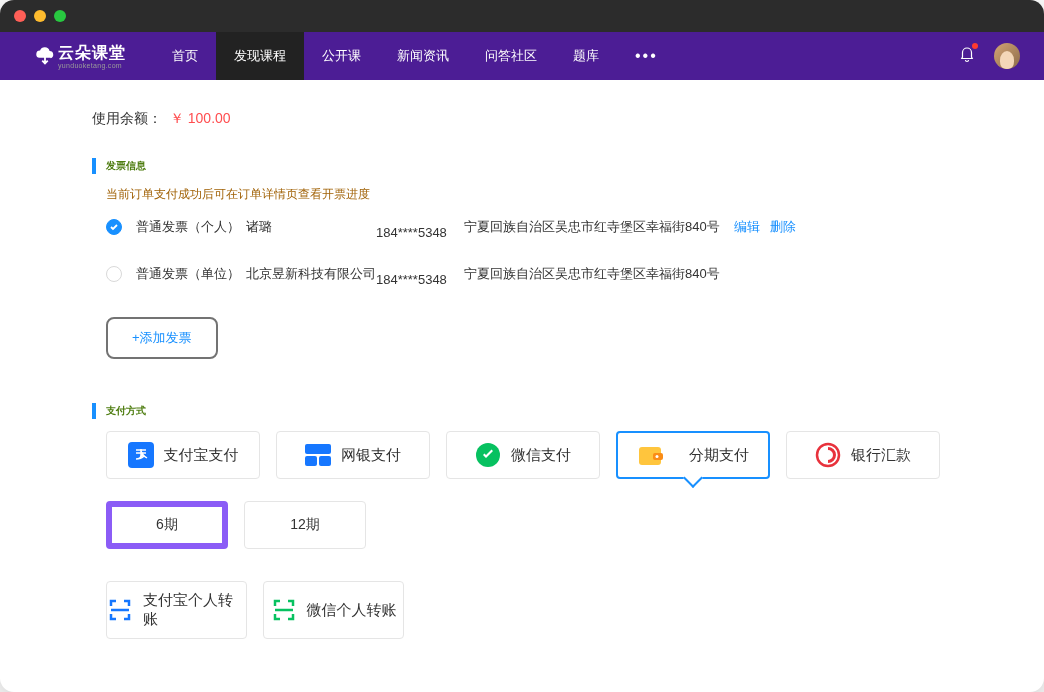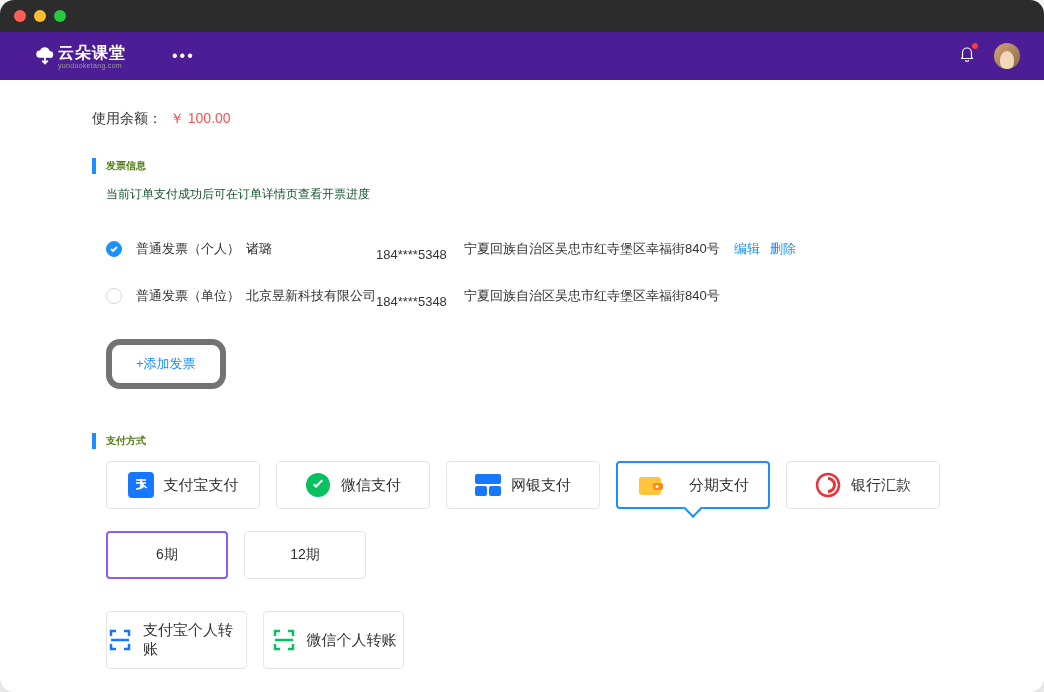--- a/index.html
+++ b/index.html
@@ -149,22 +149,21 @@
     }
     .section-title::before {
       content: "";
       width: 4px;
       height: 16px;
       background: #1890ff;
       margin-right: 10px;
     }
     .section-hint {
       font-size: 12px;
-      color: #14532d;
-      margin-bottom: 22px;
+      color: #a16207;
       margin-left: 14px;
     }
     .invoice-table {
       margin-left: 14px;
       margin-bottom: 20px;
     }
     .invoice-row {
       display: flex;
       align-items: center;
       padding: 10px 0;
@@ -188,27 +187,27 @@
       border-color: #1890ff;
     }
     .col-type { width: 110px; }
     .col-name { width: 130px; }
     .col-phone { width: 88px; margin-top: 12px; }
     .col-addr { width: 270px; }
     .col-actions { color: #1890ff; }
     .col-actions span { cursor: pointer; margin-right: 10px; }
     .add-invoice-btn {
       margin-left: 14px;
-      border: 6px solid #737373;
+      border: 2px solid #737373;
       color: #1890ff;
       background: #fff;
       padding: 10px 24px;
       font-size: 13px;
       cursor: pointer;
-      border-radius: 14px;
+      border-radius: 8px;
     }
     .payment-section {
       margin-top: 44px;
     }
     .payment-row {
       display: flex;
       gap: 16px;
       margin-left: 14px;
       margin-bottom: 18px;
       flex-wrap: wrap;
@@ -263,21 +262,21 @@
       border: 1px solid #e5e5e5;
       border-radius: 4px;
       display: flex;
       align-items: center;
       justify-content: center;
       cursor: pointer;
       font-size: 14px;
       color: #333;
     }
     .term-card.selected {
-      border: 2px solid #8b5cf6;
+      border: 6px solid #8b5cf6;
     }
     .transfer-row {
       display: flex;
       gap: 16px;
       margin-left: 14px;
     }
     .transfer-card {
       width: 141px;
       height: 58px;
       border: 1px solid #e5e5e5;
@@ -307,20 +306,28 @@
         <svg viewBox="0 0 24 24" width="22" height="22">
             <path fill="#fff" d="M6 14a4 4 0 0 1 .6-7.97A5.5 5.5 0 0 1 17 6.5a4 4 0 0 1 1 7.87V14H6z"></path>
             <path stroke="#fff" stroke-width="2" fill="none" d="M12 13v7M9 17l3 3 3-3"></path>
           </svg>
       </div>
       <div>
         <span class="logo-text">云朵课堂</span>
         <span class="logo-sub">yunduoketang.com</span>
       </div>
     </div>
+    <div class="nav" id="nav">
+        <div class="nav-item">首页</div>
+        <div class="nav-item active">发现课程</div>
+        <div class="nav-item">公开课</div>
+        <div class="nav-item">新闻资讯</div>
+        <div class="nav-item">问答社区</div>
+        <div class="nav-item">题库</div>
+      </div>
     <div class="nav-more">•••</div>
     <div class="topbar-right">
       <div class="bell">
         <svg width="18" height="18" viewBox="0 0 24 24">
             <path fill="none" stroke="#fff" stroke-width="1.6" d="M6 16V10a6 6 0 1 1 12 0v6l1 2H5l1-2zM10 20a2 2 0 0 0 4 0"></path>
           </svg>
         <div class="bell-dot"></div>
       </div>
       <div class="avatar"></div>
     </div>
@@ -368,36 +375,36 @@
               <div class="pay-icon" style="background:#1677ff">
                 <svg width="16" height="16" viewBox="0 0 16 16">
                   <path fill="#fff" d="M3 3h10M3 6h10M8 3v5c0 2-1 4-5 4 2 0 5-1 7-3l3 2"></path>
                   <path stroke="#fff" stroke-width="1.5" fill="none" d="M3 3h10M3 6h10M8 2v6c0 2-2 4-5 4M3 12c3 0 6-1 8-3l3 2"></path>
                 </svg>
               </div>
               <span>支付宝支付</span>
             </div>
             <div class="pay-card">
               <div class="pay-icon">
-                <svg width="26" height="26" viewBox="0 0 26 26">
-                  <circle cx="13" cy="13" r="12" fill="#07c160"></circle>
-                  <path fill="#fff" d="M8 13l3 3 7-7-1.5-1.5L11 13l-1.5-1.5z"></path>
-                </svg>
-              </div>
-              <span>微信支付</span>
-            </div>
-            <div class="pay-card">
-              <div class="pay-icon">
                 <svg width="26" height="22" viewBox="0 0 26 22">
                   <rect x="0" y="0" width="26" height="10" rx="2" fill="#1677ff"></rect>
                   <rect x="0" y="12" width="12" height="10" rx="2" fill="#1677ff"></rect>
                   <rect x="14" y="12" width="12" height="10" rx="2" fill="#1677ff"></rect>
                 </svg>
               </div>
               <span>网银支付</span>
+            </div>
+            <div class="pay-card">
+              <div class="pay-icon">
+                <svg width="26" height="26" viewBox="0 0 26 26">
+                  <circle cx="13" cy="13" r="12" fill="#07c160"></circle>
+                  <path fill="#fff" d="M8 13l3 3 7-7-1.5-1.5L11 13l-1.5-1.5z"></path>
+                </svg>
+              </div>
+              <span>微信支付</span>
             </div>
             <div class="pay-card selected">
               <div class="pay-icon">
                 <svg width="26" height="24" viewBox="0 0 26 24">
                   <rect x="2" y="4" width="22" height="18" rx="3" fill="#ffc53d"></rect>
                   <rect x="16" y="10" width="10" height="7" rx="2" fill="#fa8c16"></rect>
                   <circle cx="20" cy="13.5" r="1.5" fill="#fff"></circle>
                 </svg>
               </div>
               <span>分期支付</span>

